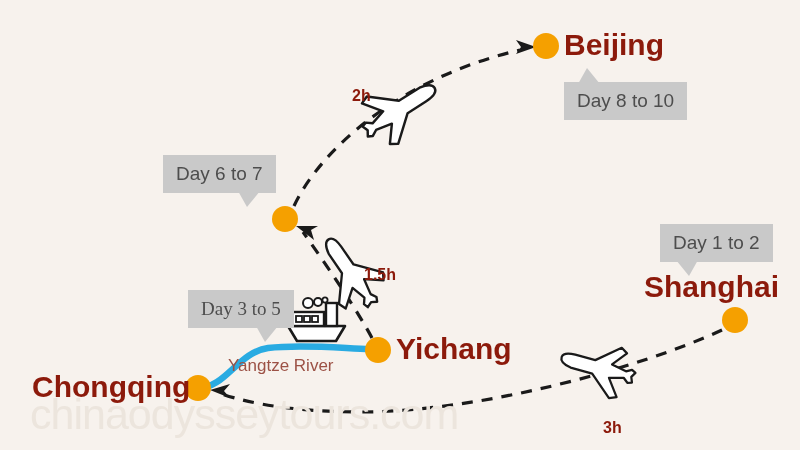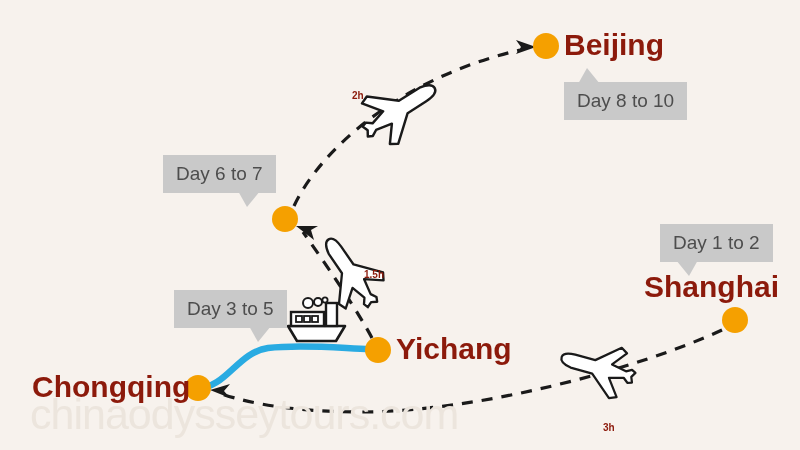--- a/index.html
+++ b/index.html
@@ -73,21 +73,21 @@
     left: 14px;
     border-left: 9px solid transparent;
     border-right: 13px solid transparent;
     border-bottom: 16px solid #c9c9c9;
   }
   .duration {
     position: absolute;
     color: #8c1a0b;
     font-family: "Liberation Sans", sans-serif;
     font-weight: bold;
-    font-size: 10px;
+    font-size: 16px;
     line-height: 14px;
     white-space: nowrap;
   }
   .river-label {
     position: absolute;
     color: #9c5145;
     font-family: "Liberation Sans", sans-serif;
     font-size: 17px;
     line-height: 17px;
     white-space: nowrap;
@@ -213,25 +213,26 @@
   <div class="bubble" style="left:163px; top:155px;">
     <span class="tail tail-bottom-right"></span>
     <span>Day 6 to 7</span>
   </div>
 
   <div class="bubble" style="left:660px; top:224px;">
     <span class="tail tail-bottom-left"></span>
     <span>Day 1 to 2</span>
   </div>
 
-  <div class="bubble" style="left:174px; top:290px;">
+  <div class="bubble" style="left:188px; top:290px;font-family:Liberation Serif, serif;">
     <span class="tail tail-bottom-right"></span>
     <span>Day 3 to 5</span>
   </div>
 
   <div class="duration" style="left:352px; top:89px;">2h</div>
 
   <div class="duration" style="left:364px; top:268px;">1.5h</div>
 
   <div class="duration" style="left:603px; top:385px;margin-top:36px;">3h</div>
 
+  <div class="river-label" style="left:228px; top:357px;">Yangtze River</div>
 
 </div>
 
 </body></html>

